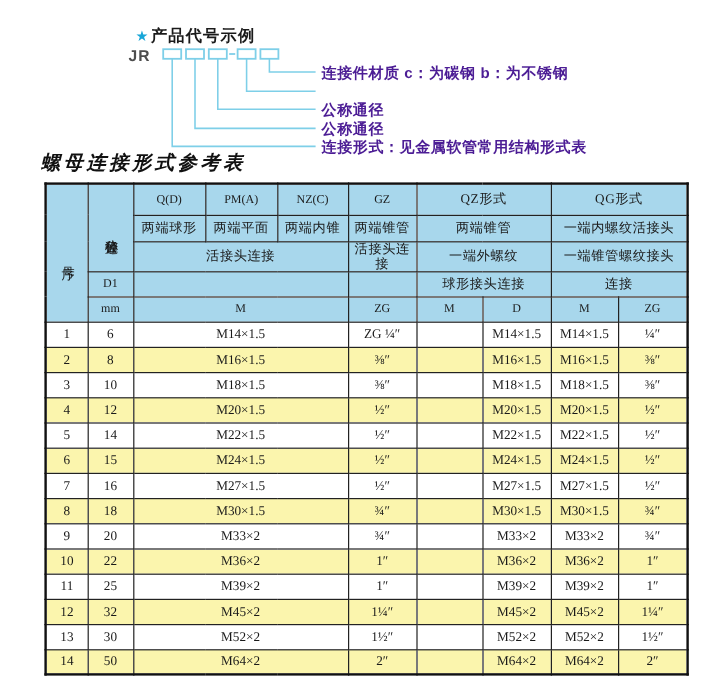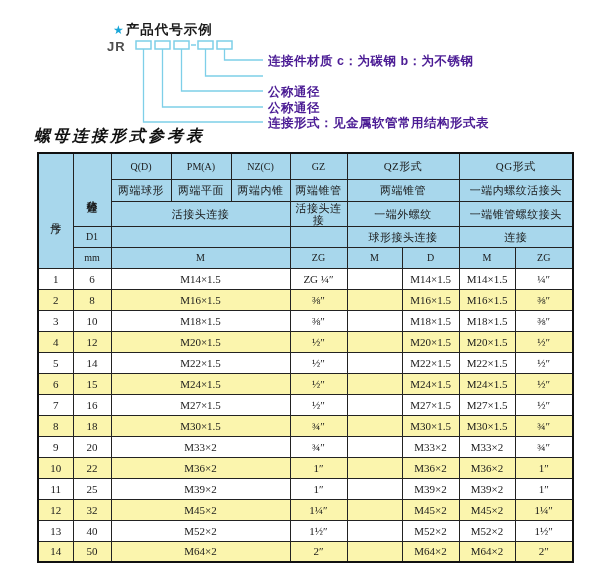--- a/index.html
+++ b/index.html
@@ -241,21 +241,21 @@
           <td>32</td>
           <td colspan="3">M45×2</td>
           <td>1¼″</td>
           <td></td>
           <td>M45×2</td>
           <td>M45×2</td>
           <td>1¼″</td>
         </tr>
         <tr>
           <td>13</td>
-          <td>40</td>
+          <td>30</td>
           <td colspan="3">M52×2</td>
           <td>1½″</td>
           <td></td>
           <td>M52×2</td>
           <td>M52×2</td>
           <td>1½″</td>
         </tr>
         <tr class="alt">
           <td>14</td>
           <td>50</td>

